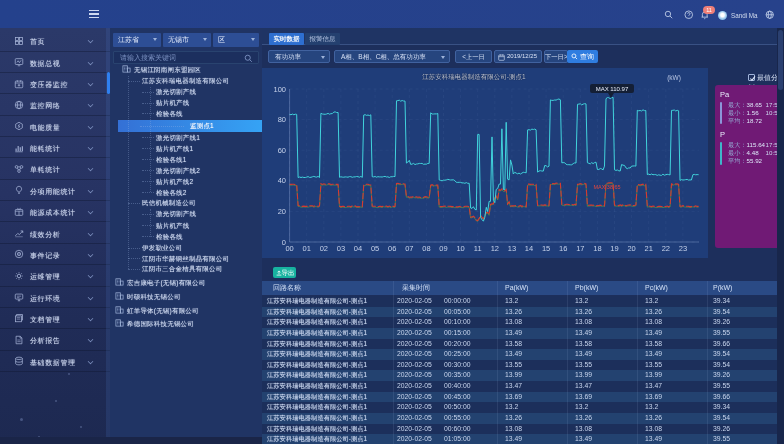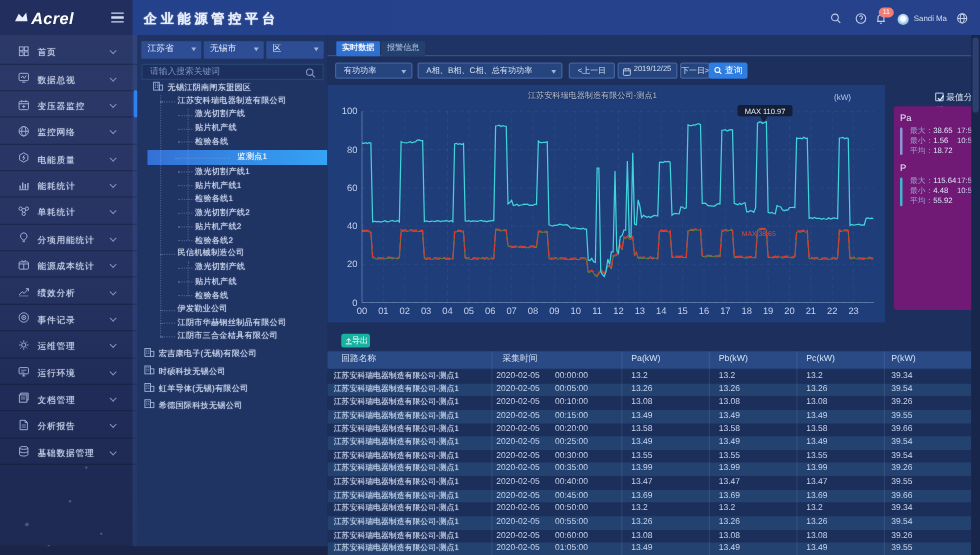--- a/index.html
+++ b/index.html
@@ -66,32 +66,25 @@
 .trow span,.th{position:absolute;display:inline-block}
 .c1{left:5px;font-size:6.3px;text-shadow:0 0 1px rgba(201,214,238,.7)}
 .c2{left:135px}.c2b{left:182px}
 .c3{left:243px}.c4{left:313px}.c5{left:383px}.c6{left:451px}
 #thead span{position:absolute}
 #scrl{position:absolute;left:777px;top:28px;width:7px;height:416px;background:#18264b}
 #scrl .thumb{position:absolute;left:1px;top:2px;width:5px;height:60px;background:#2b4070;border-radius:3px}
 </style></head>
 <body>
 <div id="hdr">
- <div id="logo">
-      <svg style="margin-left:11px" width="12" height="12" viewBox="0 0 12 12">
-        <path d="M1 9 L4 3 L7 6 L10 2 L11 9 Z" fill="#e8eefc"></path>
-      </svg>
-      <span class="lg">Acrel</span>
-    </div>
  <div id="burger">
       <div></div>
       <div></div>
       <div></div>
     </div>
- <div id="htitle" class="cjks">企业能源管控平台</div>
  <svg class="hic" style="left:664px" viewBox="0 0 12 12">
       <circle cx="5" cy="5" r="3.4"></circle>
       <path d="M7.6 7.6 L10.4 10.4"></path>
     </svg>
  <svg class="hic" style="left:684px" viewBox="0 0 12 12">
       <circle cx="6" cy="6" r="4.8"></circle>
       <path d="M4.6 4.6 a1.5 1.5 0 1 1 2 1.6 c-.5.2-.6.5-.6 1 M6 8.8 v.3"></path>
     </svg>
  <svg class="hic" style="left:700px" viewBox="0 0 12 12">
       <path d="M3 9 V5.5 a3 3 0 0 1 6 0 V9 M2 9 h8 M5.2 10.5 a1 1 0 0 0 1.6 0"></path>

